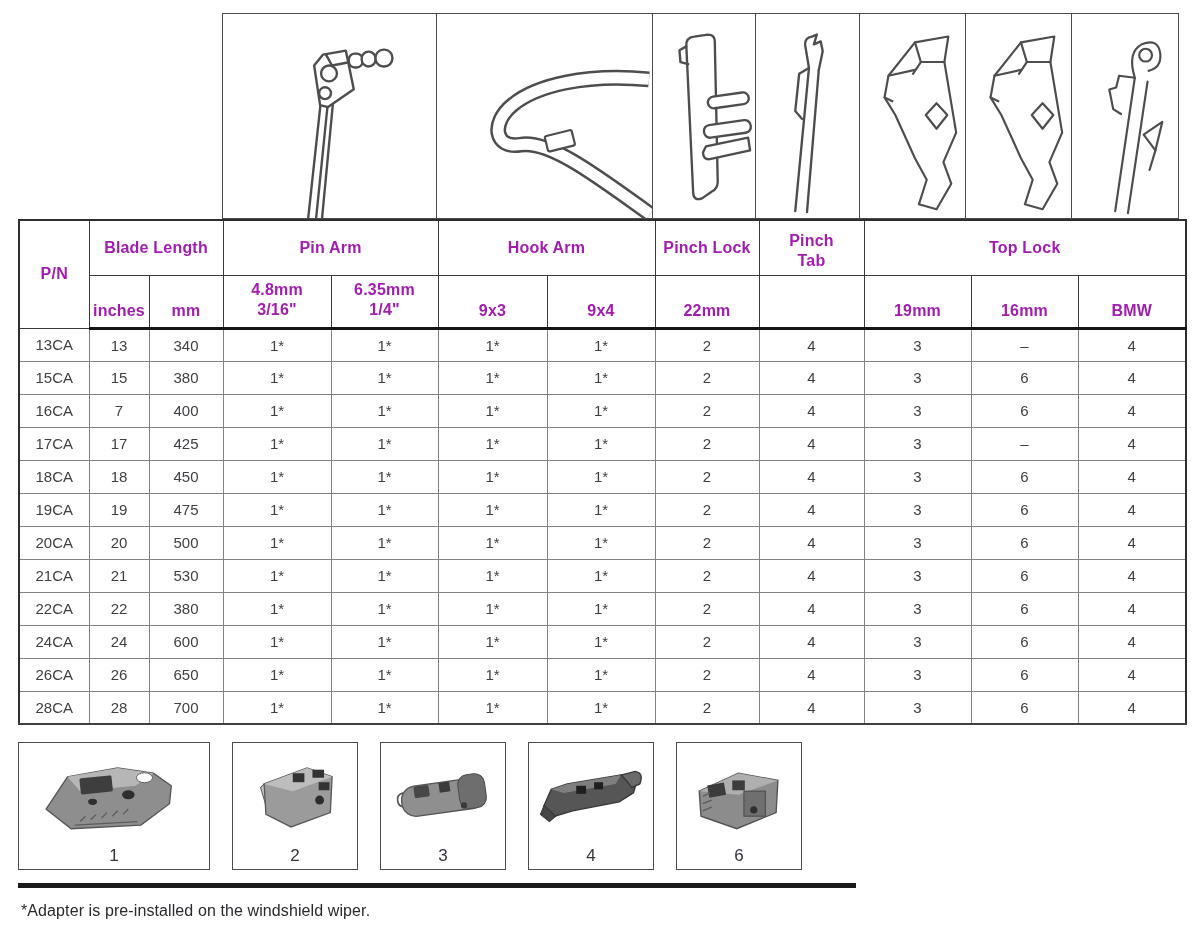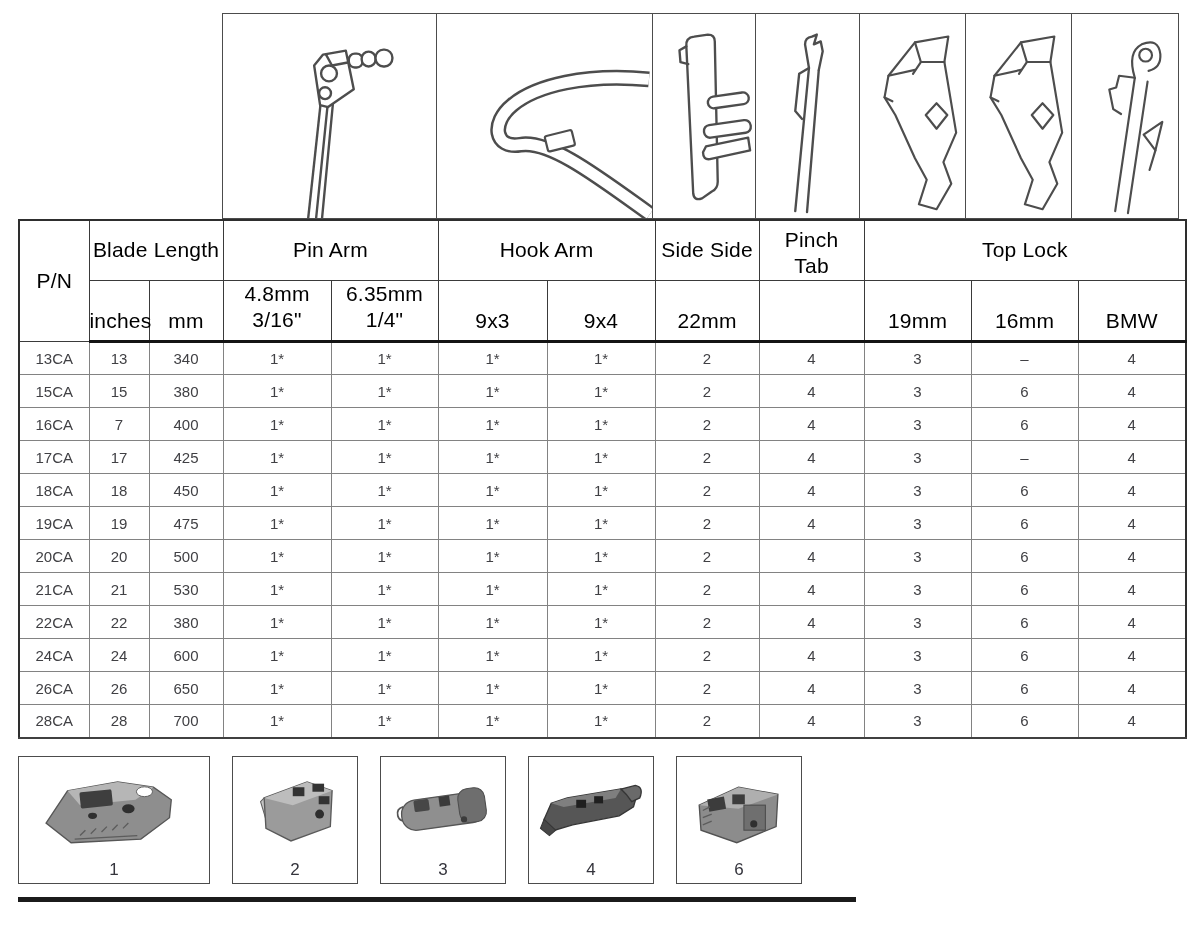--- a/index.html
+++ b/index.html
@@ -23,21 +23,21 @@
   .img-box svg { display:block; width:100%; height:100%; }
 
   
   table.spec {
     border-collapse:collapse; table-layout:fixed; width:1167px;
     border:2px solid #2e2e2e;
   }
   table.spec th, table.spec td { text-align:center; vertical-align:middle; }
   table.spec thead th {
     border:1px solid #3a3a3a;
-    font-weight:normal; font-size:21px; color:#000000;
+    font-weight:bold; font-size:16px; color:#a21caf;
     letter-spacing:.2px;
   }
   tr.group-row th { height:55px; vertical-align:middle; }
   tr.sub-row th { height:53px; vertical-align:bottom; padding-bottom:7px; border-bottom:3px solid #141414 !important;margin-top:12px; }
   th.preline, td.preline { white-space:pre-line; line-height:1.25; }
   tr.group-row th.preline { padding-top:6px;text-align:center; }
   table.spec tbody td {
     border:1px solid #828282;
     height:33px; font-size:15px; color:#404044;
   }
@@ -162,21 +162,21 @@
       <col style="width:107px">
         <col style="width:107px">
         <col style="width:108px">
     </colgroup>
     <thead>
       <tr class="group-row">
         <th rowspan="2">P/N</th>
         <th colspan="2">Blade Length</th>
         <th colspan="2">Pin Arm</th>
         <th colspan="2">Hook Arm</th>
-        <th>Side Side</th>
+        <th>Pinch Lock</th>
         <th class="preline">Pinch
 Tab</th>
         <th colspan="3">Top Lock</th>
       </tr>
       <tr class="sub-row">
         <th>inches</th>
         <th>mm</th>
         <th class="preline">4.8mm
 3/16"</th>
         <th class="preline">6.35mm
@@ -428,14 +428,15 @@
           <circle cx="77" cy="67" r="4" fill="#2f2f2f"></circle>
           <path d="M20 52 L28 48 M20 60 L30 56 M20 68 L30 64" stroke="#5c5c5c" stroke-width="1.5" fill="none"></path>
         </svg>
       </div>
       <div class="adapter-num">6</div>
     </div>
   </div>
 
   <div class="thick-rule"></div>
 
+  <div class="footnote">*Adapter is pre-installed on the windshield wiper.</div>
 
 </div>
 
 </body></html>

